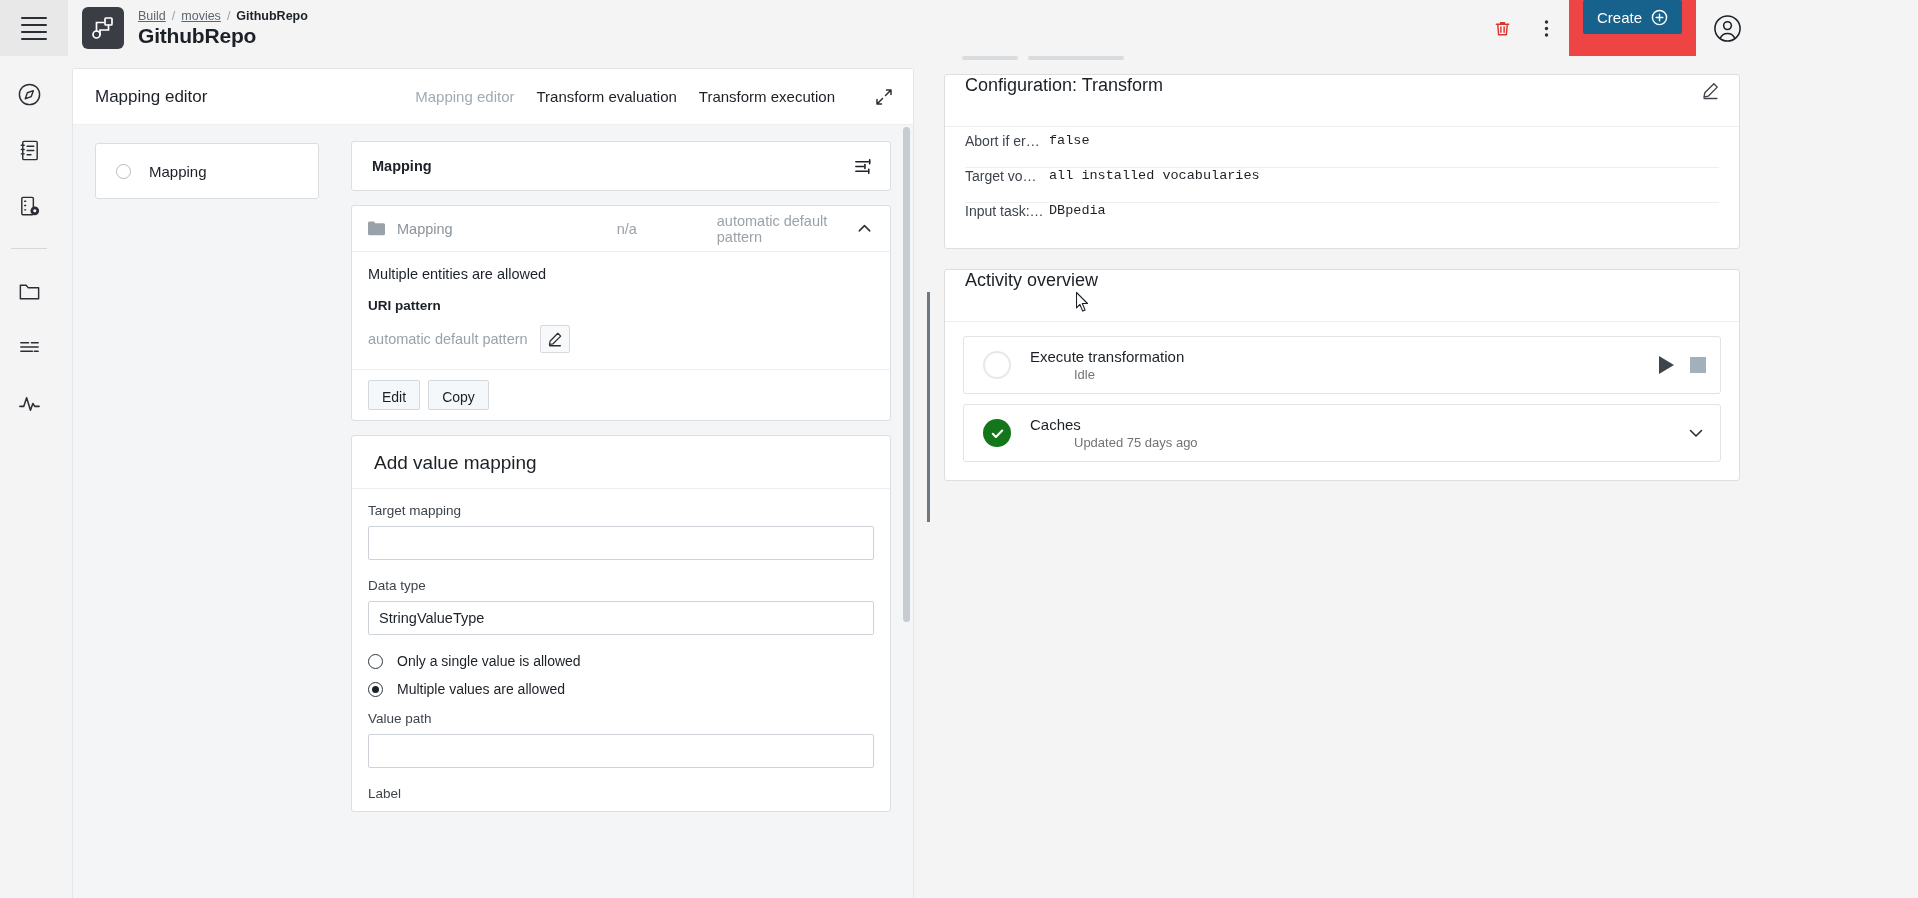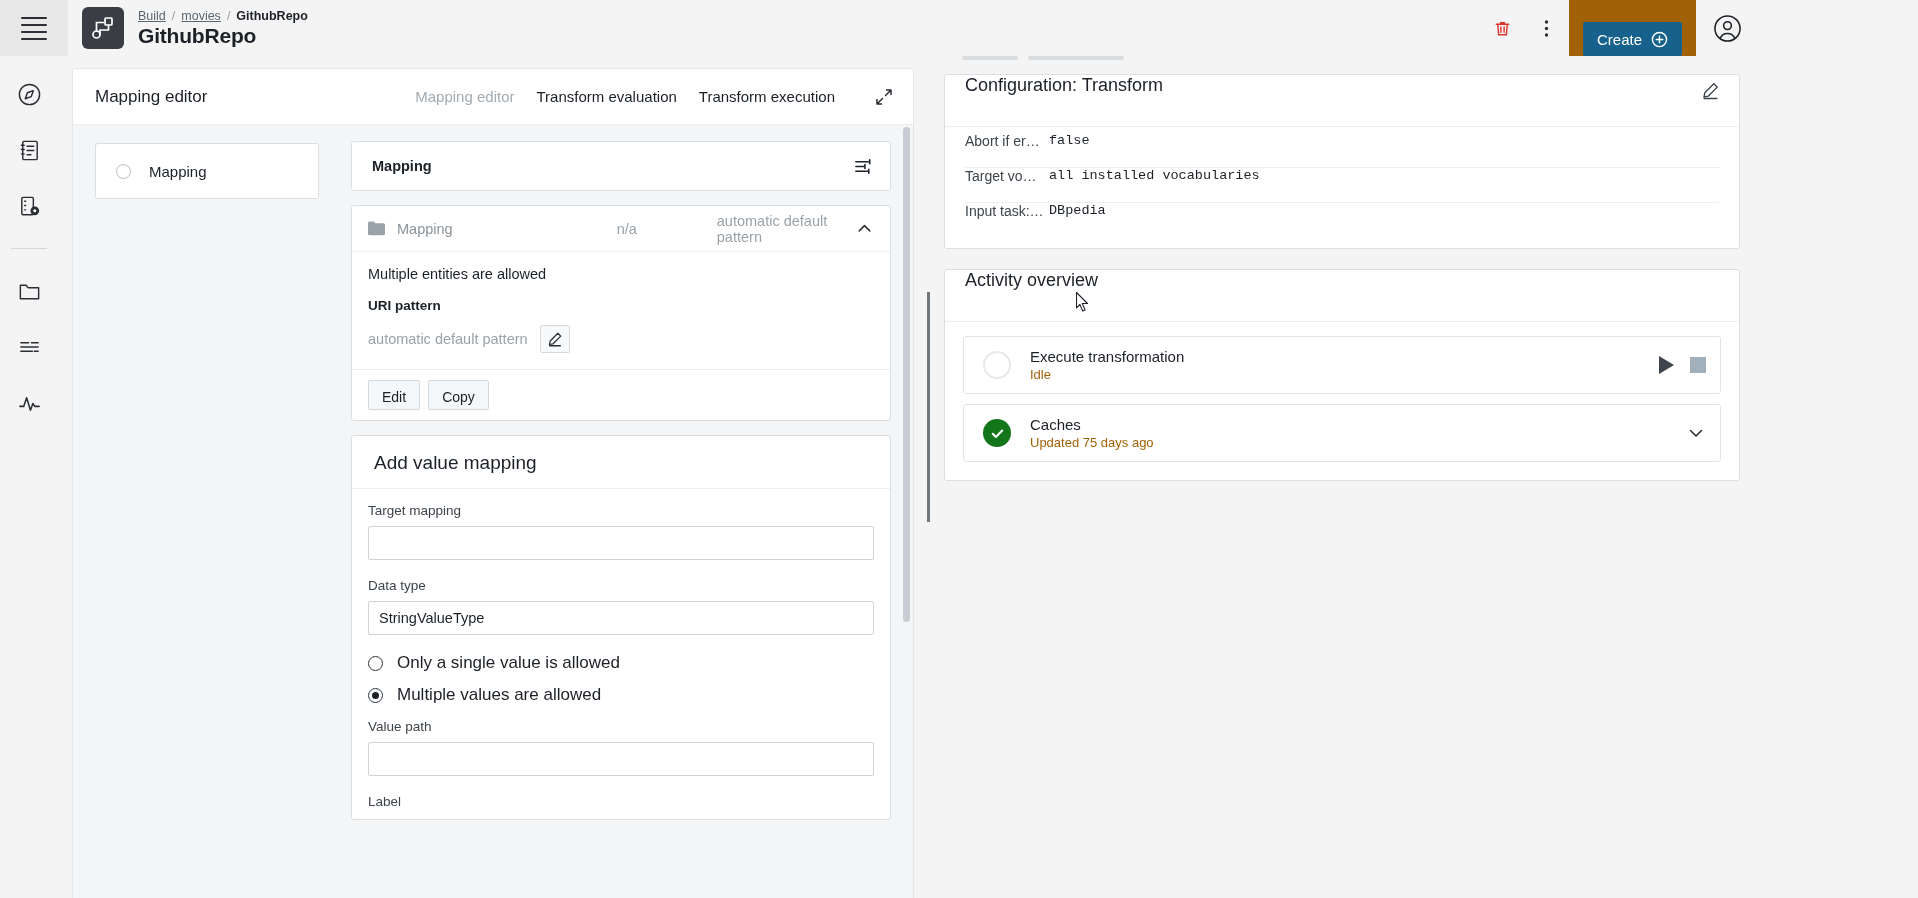--- a/index.html
+++ b/index.html
@@ -34,21 +34,21 @@
   .breadcrumb a { color: #5c6670; text-decoration: underline; cursor: pointer; }
   .breadcrumb .sep { color: #9aa2a9; text-decoration: none; }
   .breadcrumb .current { color: #1c2127; font-weight: bold; text-decoration: none; }
   .page-title { font-size: 21px; font-weight: bold; color: #1c2127; letter-spacing: -0.2px; }
   .topbar-right { margin-left: auto; display: flex; align-items: center; height: 56px; }
   .icon-btn {
     width: 44px; height: 44px; display: flex; align-items: center; justify-content: center;
     cursor: pointer;
   }
   .create-zone {
-    background: #a16207; height: 56px; display: flex; align-items: flex-end;
+    background: #ef4444; height: 56px; display: flex; align-items: flex-start;
     padding: 0 14px 0 14px; gap: 8px;
   }
   .create-btn {
     background: #17628c; color: #fff; border: none; border-radius: 2px;
     height: 34px; padding: 0 14px; font-size: 15px; font-family: inherit;
     display: flex; align-items: center; gap: 9px; cursor: pointer;
   }
   .avatar-zone { width: 62px; height: 56px; display: flex; align-items: center; justify-content: center; cursor: pointer; }
 
   
@@ -133,21 +133,21 @@
     width: 100%; height: 34px; border: 1px solid #cdd3d8; border-radius: 2px;
     background: #fff; font-size: 14.5px; font-family: inherit; color: #1c2127;
     padding: 0 10px; margin-bottom: 18px;
   }
   .radio-row { display: flex; align-items: center; gap: 14px; margin-bottom: 12px; cursor: pointer; }
   .radio {
     width: 15px; height: 15px; border: 1.5px solid #30373d; border-radius: 50%;
     display: flex; align-items: center; justify-content: center; flex: none;
   }
   .radio .dot { width: 7px; height: 7px; border-radius: 50%; background: #1c2127; }
-  .radio-row span { font-size: 17px; color: #1c2127; }
+  .radio-row span { font-size: 14px; color: #1c2127; }
   .cut-label { font-size: 13.5px; color: #3d444b; }
 
   .vscroll {
     position: absolute; right: 3px; top: 58px; width: 7px; height: 495px;
     background: #c6ccd1; border-radius: 4px;
   }
 
   
   .splitter {
     position: absolute; top: 56px; right: 828px; width: 4px; bottom: 0;
@@ -183,21 +183,21 @@
   }
   .act-status { width: 30px; height: 30px; flex: none; margin-right: 18px;
                 display: flex; align-items: center; justify-content: center; }
   .ring { width: 28px; height: 28px; border: 2.5px solid #e6e9eb; border-radius: 50%; }
   .check {
     width: 28px; height: 28px; border-radius: 50%; background: #13761a;
     display: flex; align-items: center; justify-content: center;
   }
   .act-text { display: flex; flex-direction: column; gap: 2px; }
   .act-name { font-size: 15px; color: #1c2127; }
-  .act-sub { font-size: 13px; color: #a16207; }
+  .act-sub { font-size: 13px; color: #737373; margin-left: 44px; }
   .act-ctrls { margin-left: auto; display: flex; align-items: center; gap: 16px; }
   .play-tri { width: 0; height: 0; border-left: 15px solid #3d444b;
               border-top: 9px solid transparent; border-bottom: 9px solid transparent; cursor: pointer; }
   .stop-sq { width: 16px; height: 16px; background: #a2b0bc; cursor: pointer; }
   .chev-down { cursor: pointer; display: flex; }
 </style>
 </head>
 <body>
 
 <div class="app">

